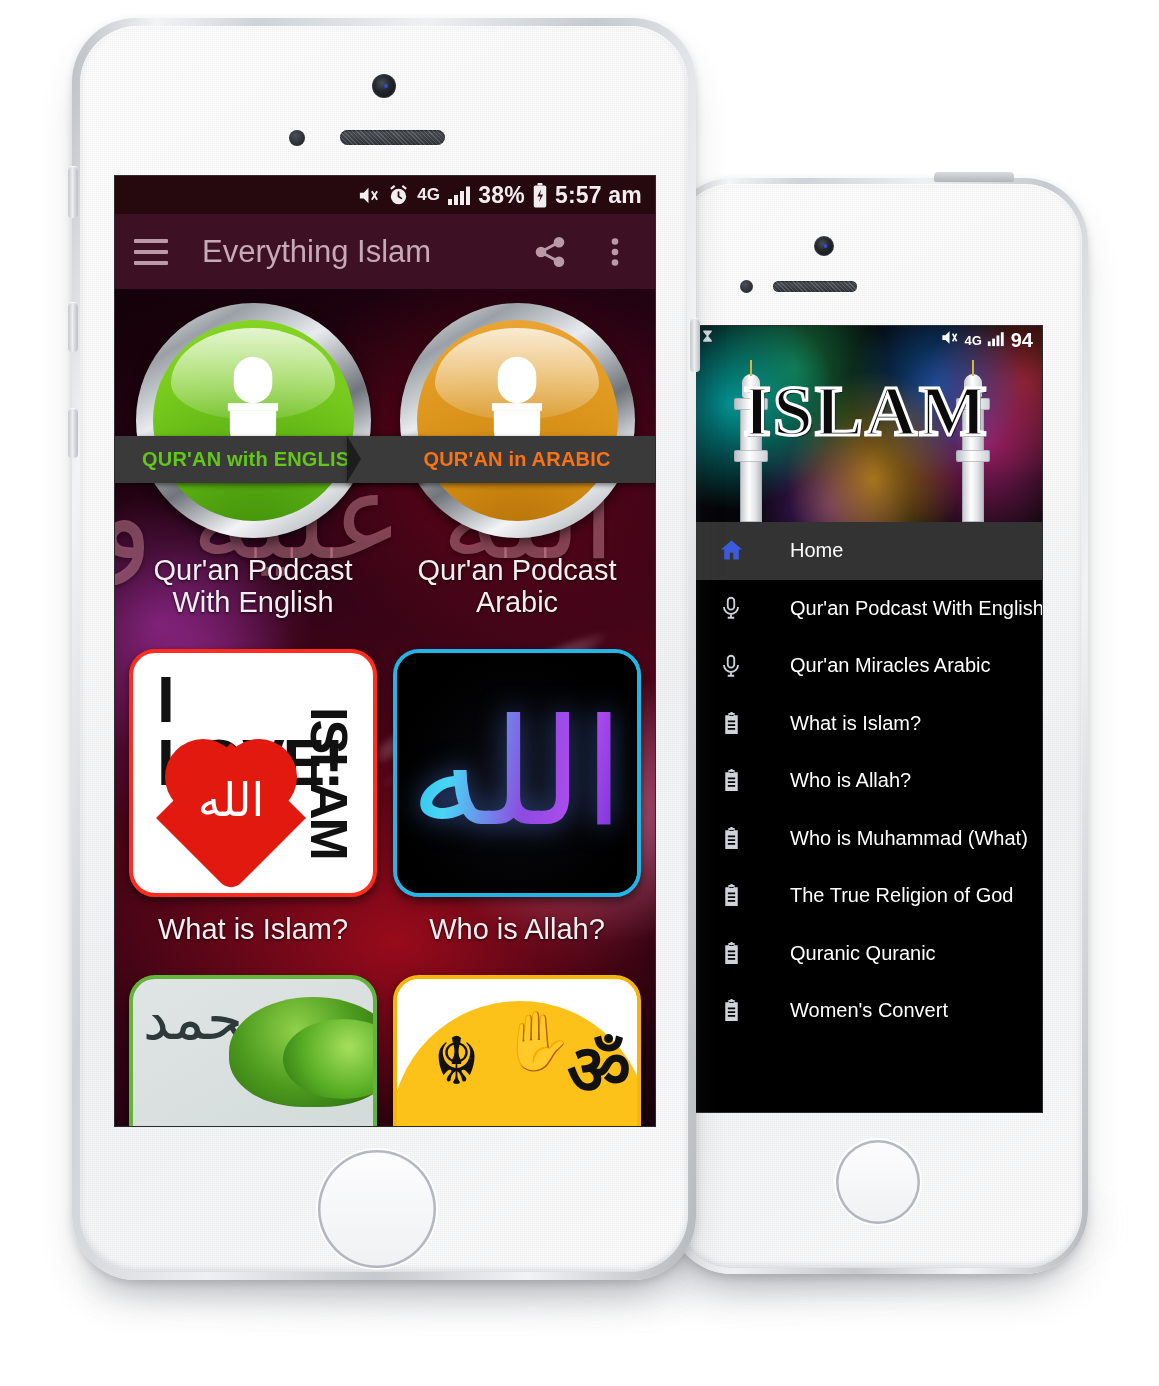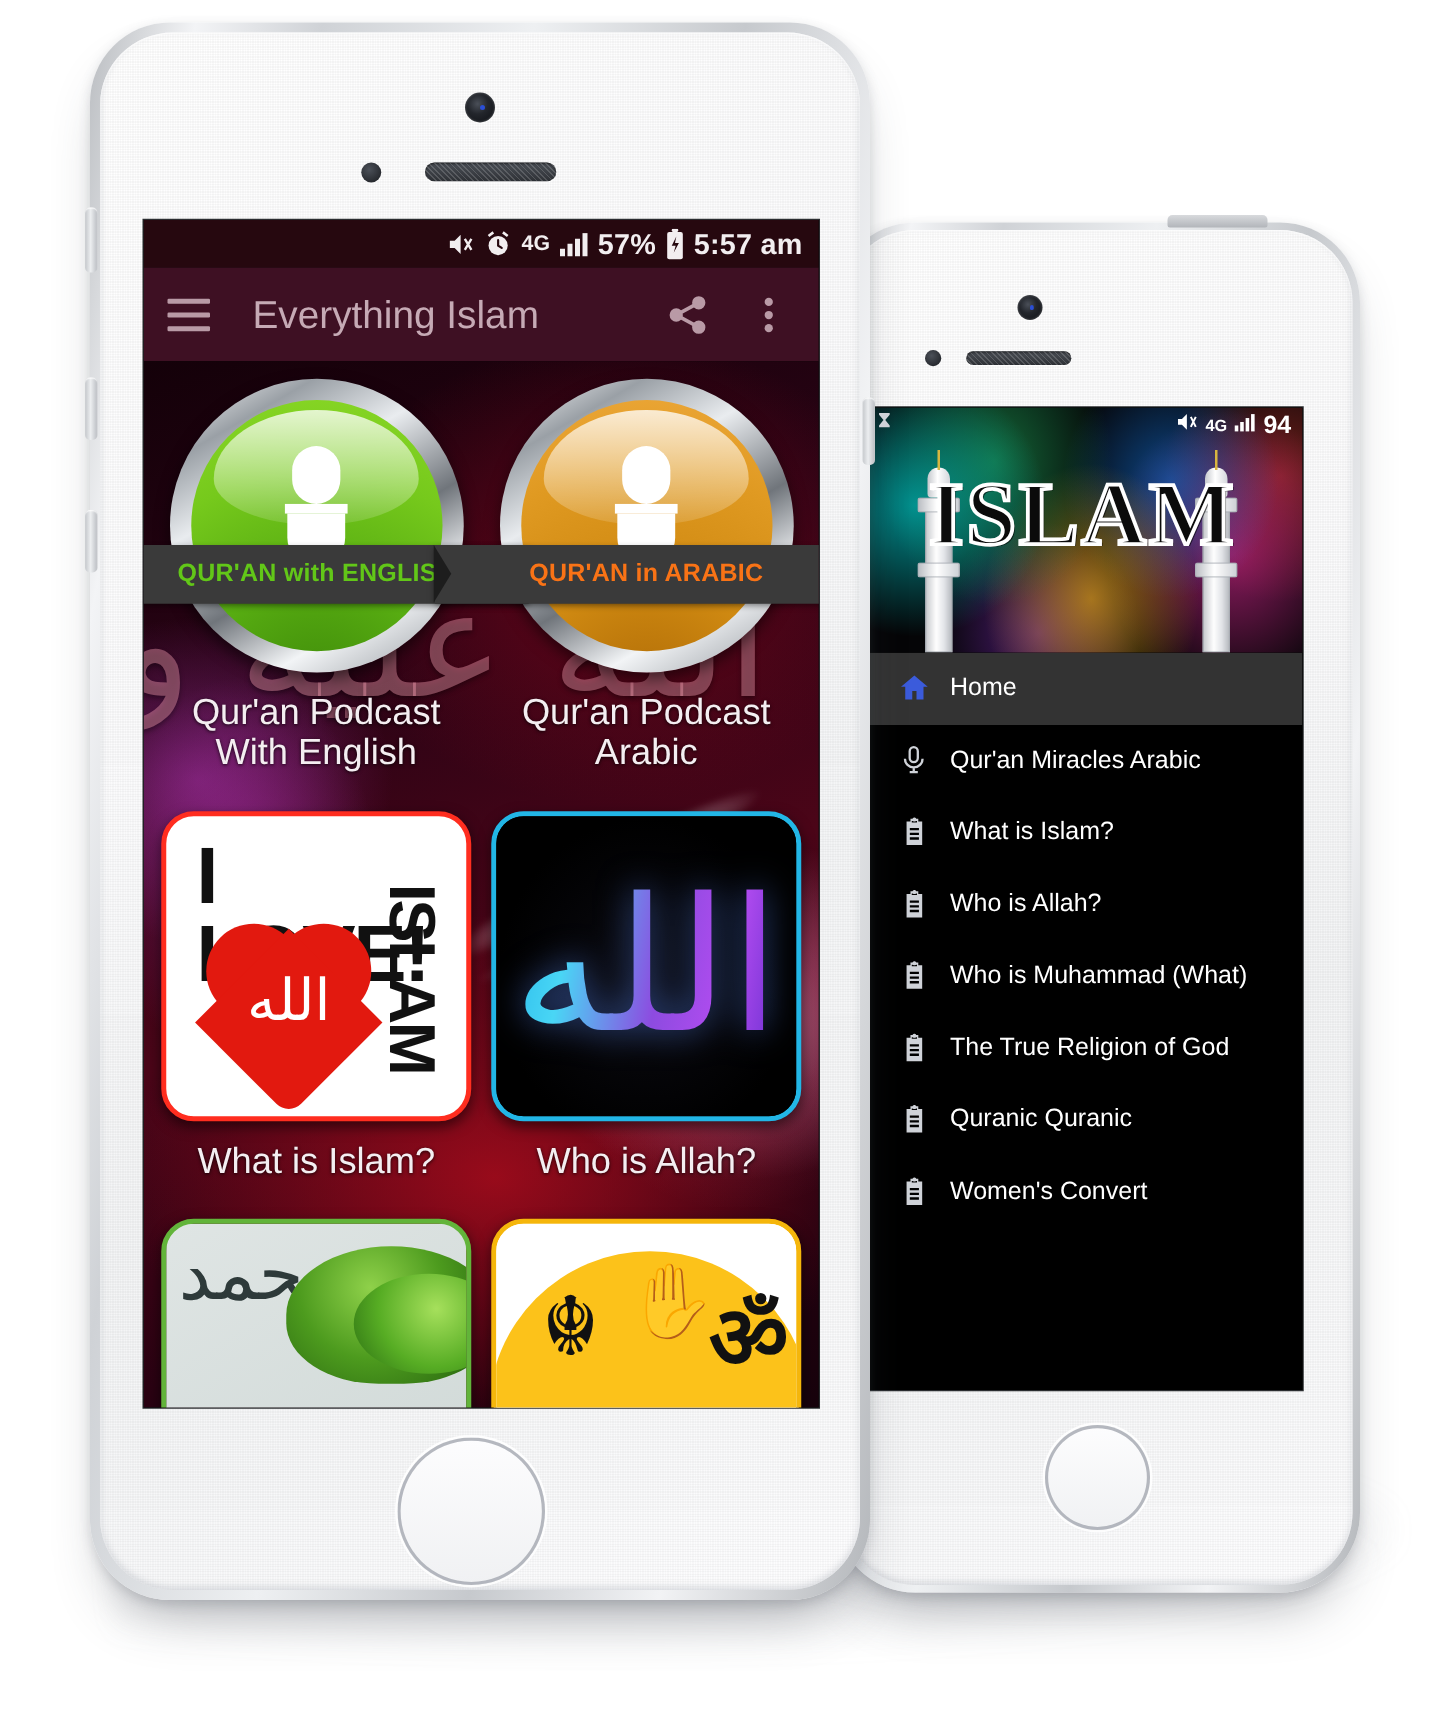--- a/index.html
+++ b/index.html
@@ -209,21 +209,21 @@
   .minaret .bal.b2 { bottom:60px; }
   .minaret .dome { position:absolute; left:8px; bottom:124px; width:18px; height:24px;
     background: linear-gradient(90deg,#c5c8cd,#ffffff 45%,#d4d7dc); border-radius:9px 9px 3px 3px; }
   .minaret .tip { position:absolute; left:16px; bottom:146px; width:2px; height:16px; background:#d8b640; }
   .r-islam { position:absolute; left:0; right:0; top:44px; text-align:center; z-index:6;
     font-family:"Liberation Serif", serif; font-weight:700; font-size:72px; letter-spacing:2px;
     color:#0b0b0b; -webkit-text-stroke:3px #ffffff;
     text-shadow: 0 0 1px #fff, 2px 2px 0 rgba(0,0,0,.6); }
 
   .r-menu { flex:1 1 auto; background:#000; overflow:hidden; }
-  .r-item { display:flex; align-items:center; height:57.5px; padding:0 0 0 24px; gap:12px; }
+  .r-item { display:flex; align-items:center; height:57.5px; padding:0 0 0 24px; gap:42px; }
   .r-item.active { background:#333333; }
   .r-item .mi-ico { width:34px; height:34px; flex:0 0 auto; display:flex; align-items:center; justify-content:center; }
   .r-item .mi-label { color:#ffffff; font-size:20px; font-weight:400; white-space:nowrap; }
 </style>
 </head>
 <body>
 
 <div class="stage">
 
   <div class="ground-shadow"></div>
@@ -295,20 +295,29 @@
 
           <div class="r-item active">
             <span class="mi-ico">
               <svg width="27" height="27" viewBox="0 0 24 24" fill="#3b5bdb">
                   <path d="M12 3L2.5 11h3v9h5v-6h3v6h5v-9h3L12 3z"></path>
                 </svg>
             </span>
             <span class="mi-label">Home</span>
           </div>
 
+          <div class="r-item">
+            <span class="mi-ico">
+              <svg width="26" height="26" viewBox="0 0 24 24" fill="none" stroke="#cfd2d8" stroke-width="1.7">
+                  <rect x="9" y="2.5" width="6" height="11" rx="3"></rect>
+                  <path d="M5.5 11a6.5 6.5 0 0013 0M12 17.5V21M9 21h6"></path>
+                </svg>
+            </span>
+            <span class="mi-label">Qur'an Podcast With English</span>
+          </div>
 
           <div class="r-item">
             <span class="mi-ico">
               <svg width="26" height="26" viewBox="0 0 24 24" fill="none" stroke="#cfd2d8" stroke-width="1.7">
                   <rect x="9" y="2.5" width="6" height="11" rx="3"></rect>
                   <path d="M5.5 11a6.5 6.5 0 0013 0M12 17.5V21M9 21h6"></path>
                 </svg>
             </span>
             <span class="mi-label">Qur'an Miracles Arabic</span>
           </div>
@@ -413,21 +422,21 @@
         </span>
         <span class="ico" style="font-size:17px;">4G</span>
         <span class="ico">
           <svg width="24" height="21" viewBox="0 0 24 21" fill="#f2eef0">
               <rect x="1" y="14" width="4" height="6"></rect>
               <rect x="7" y="10" width="4" height="10"></rect>
               <rect x="13" y="6" width="4" height="14"></rect>
               <rect x="19" y="1.5" width="4" height="18.5"></rect>
             </svg>
         </span>
-        <span>57%</span>
+        <span>38%</span>
         <span class="ico">
           <svg width="16" height="25" viewBox="0 0 14 24" fill="#f2eef0">
               <rect x="4.5" y="0" width="5" height="2.4" rx="1"></rect>
               <rect x="1" y="2.4" width="12" height="21" rx="1.6"></rect>
               <path d="M8 6L4.5 13h3l-1.5 5.5L10 11h-3l1-5z" fill="#26080f"></path>
             </svg>
         </span>
         <span>5:57 am</span>
       </div>
 

